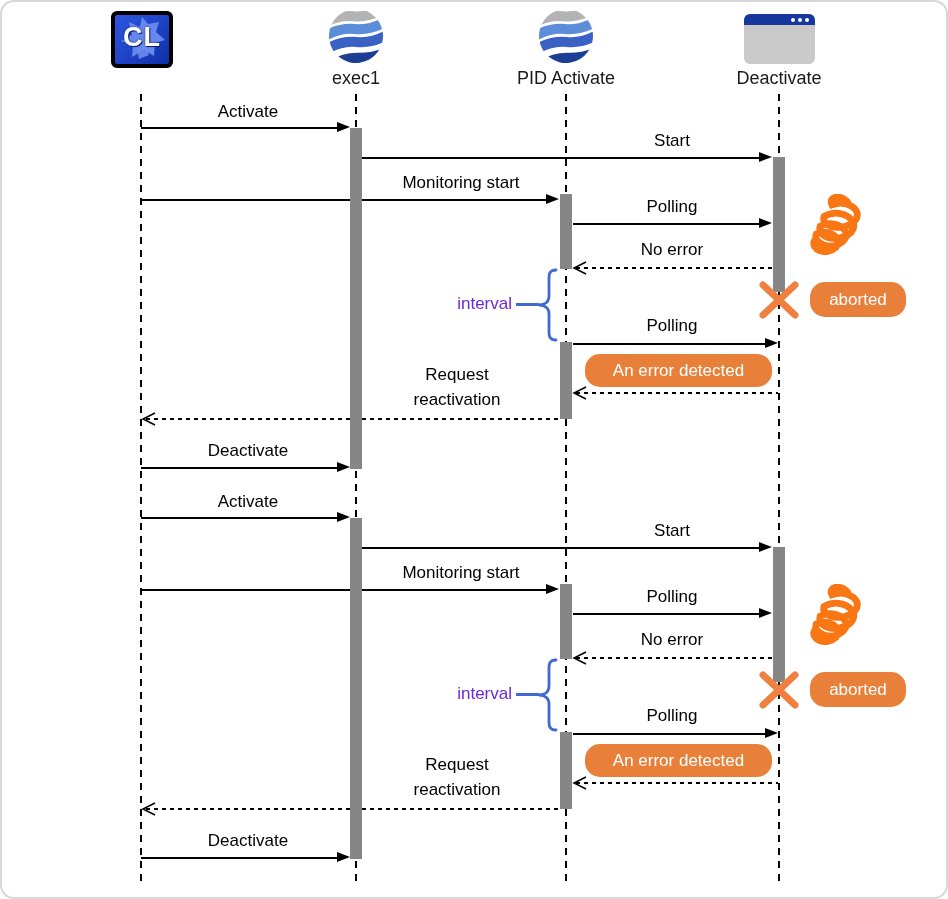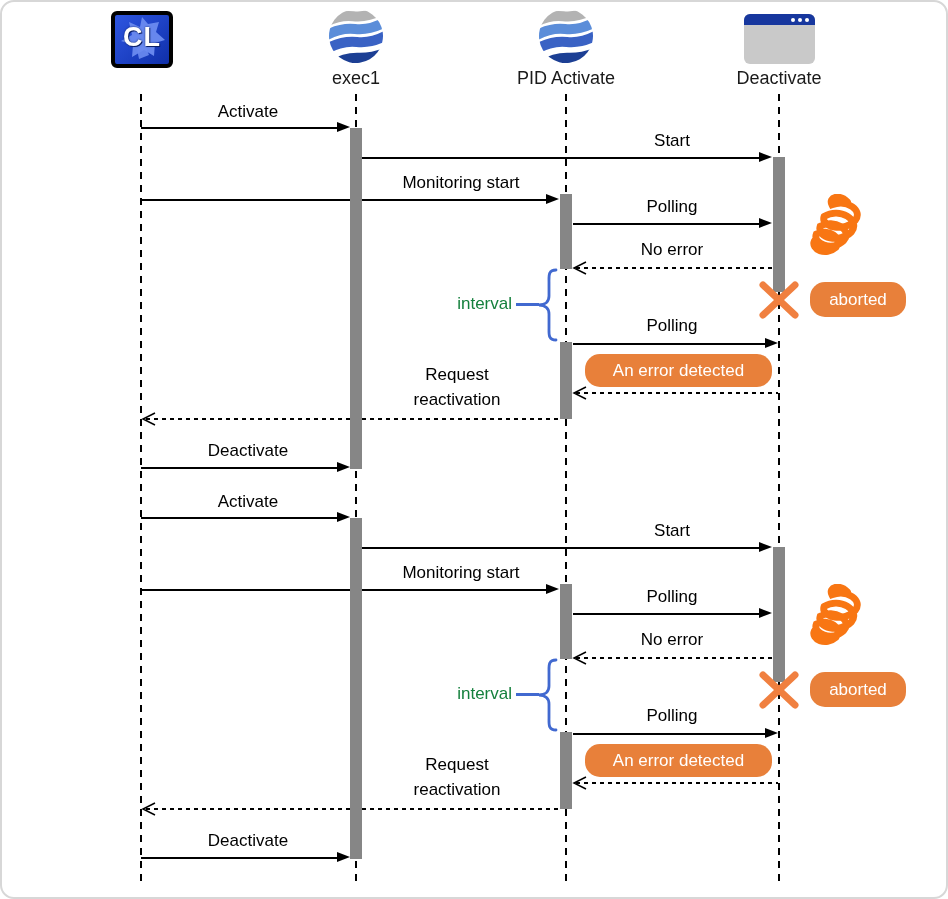--- a/index.html
+++ b/index.html
@@ -24,21 +24,21 @@
   
   .block{position:absolute;left:0;width:948px;height:470px;}
   .mline{position:absolute;height:1.6px;background:#000;}
   .mline.dashed{background:repeating-linear-gradient(90deg,#000 0 4px,transparent 4px 8px);}
   .head-r{position:absolute;width:0;height:0;border-top:5.5px solid transparent;
     border-bottom:5.5px solid transparent;border-left:13px solid #000;}
   .openhead{position:absolute;width:16px;height:14px;}
   .mlabel{position:absolute;transform:translateX(-50%);font-size:17px;white-space:nowrap;color:#000;}
   .mlabel2{position:absolute;width:130px;text-align:center;font-size:17px;line-height:25px;color:#000;}
   .obox{position:absolute;background:#e8803a;border-radius:15px;color:#fff;font-size:17px;text-align:center;}
-  .interval-label{position:absolute;transform:translateX(-100%);font-size:17px;color:#15803d;white-space:nowrap;}
+  .interval-label{position:absolute;transform:translateX(-100%);font-size:17px;color:#6d28d9;white-space:nowrap;}
   .brace-conn{position:absolute;height:2.6px;background:#4169d0;}
 </style>
 </head>
 <body>
 
 <div class="canvas">
 
   <div class="cl-icon">
     <svg width="54" height="49" viewBox="0 0 54 49">
       <path d="M27,2 L33,9 L44,7 L41,17 L50,25 L40,28 L39,41 L29,35 L17,42 L18,30 L6,26 L17,20 L14,7 L25,12 Z" fill="#6b8bef" opacity="0.95"></path>

